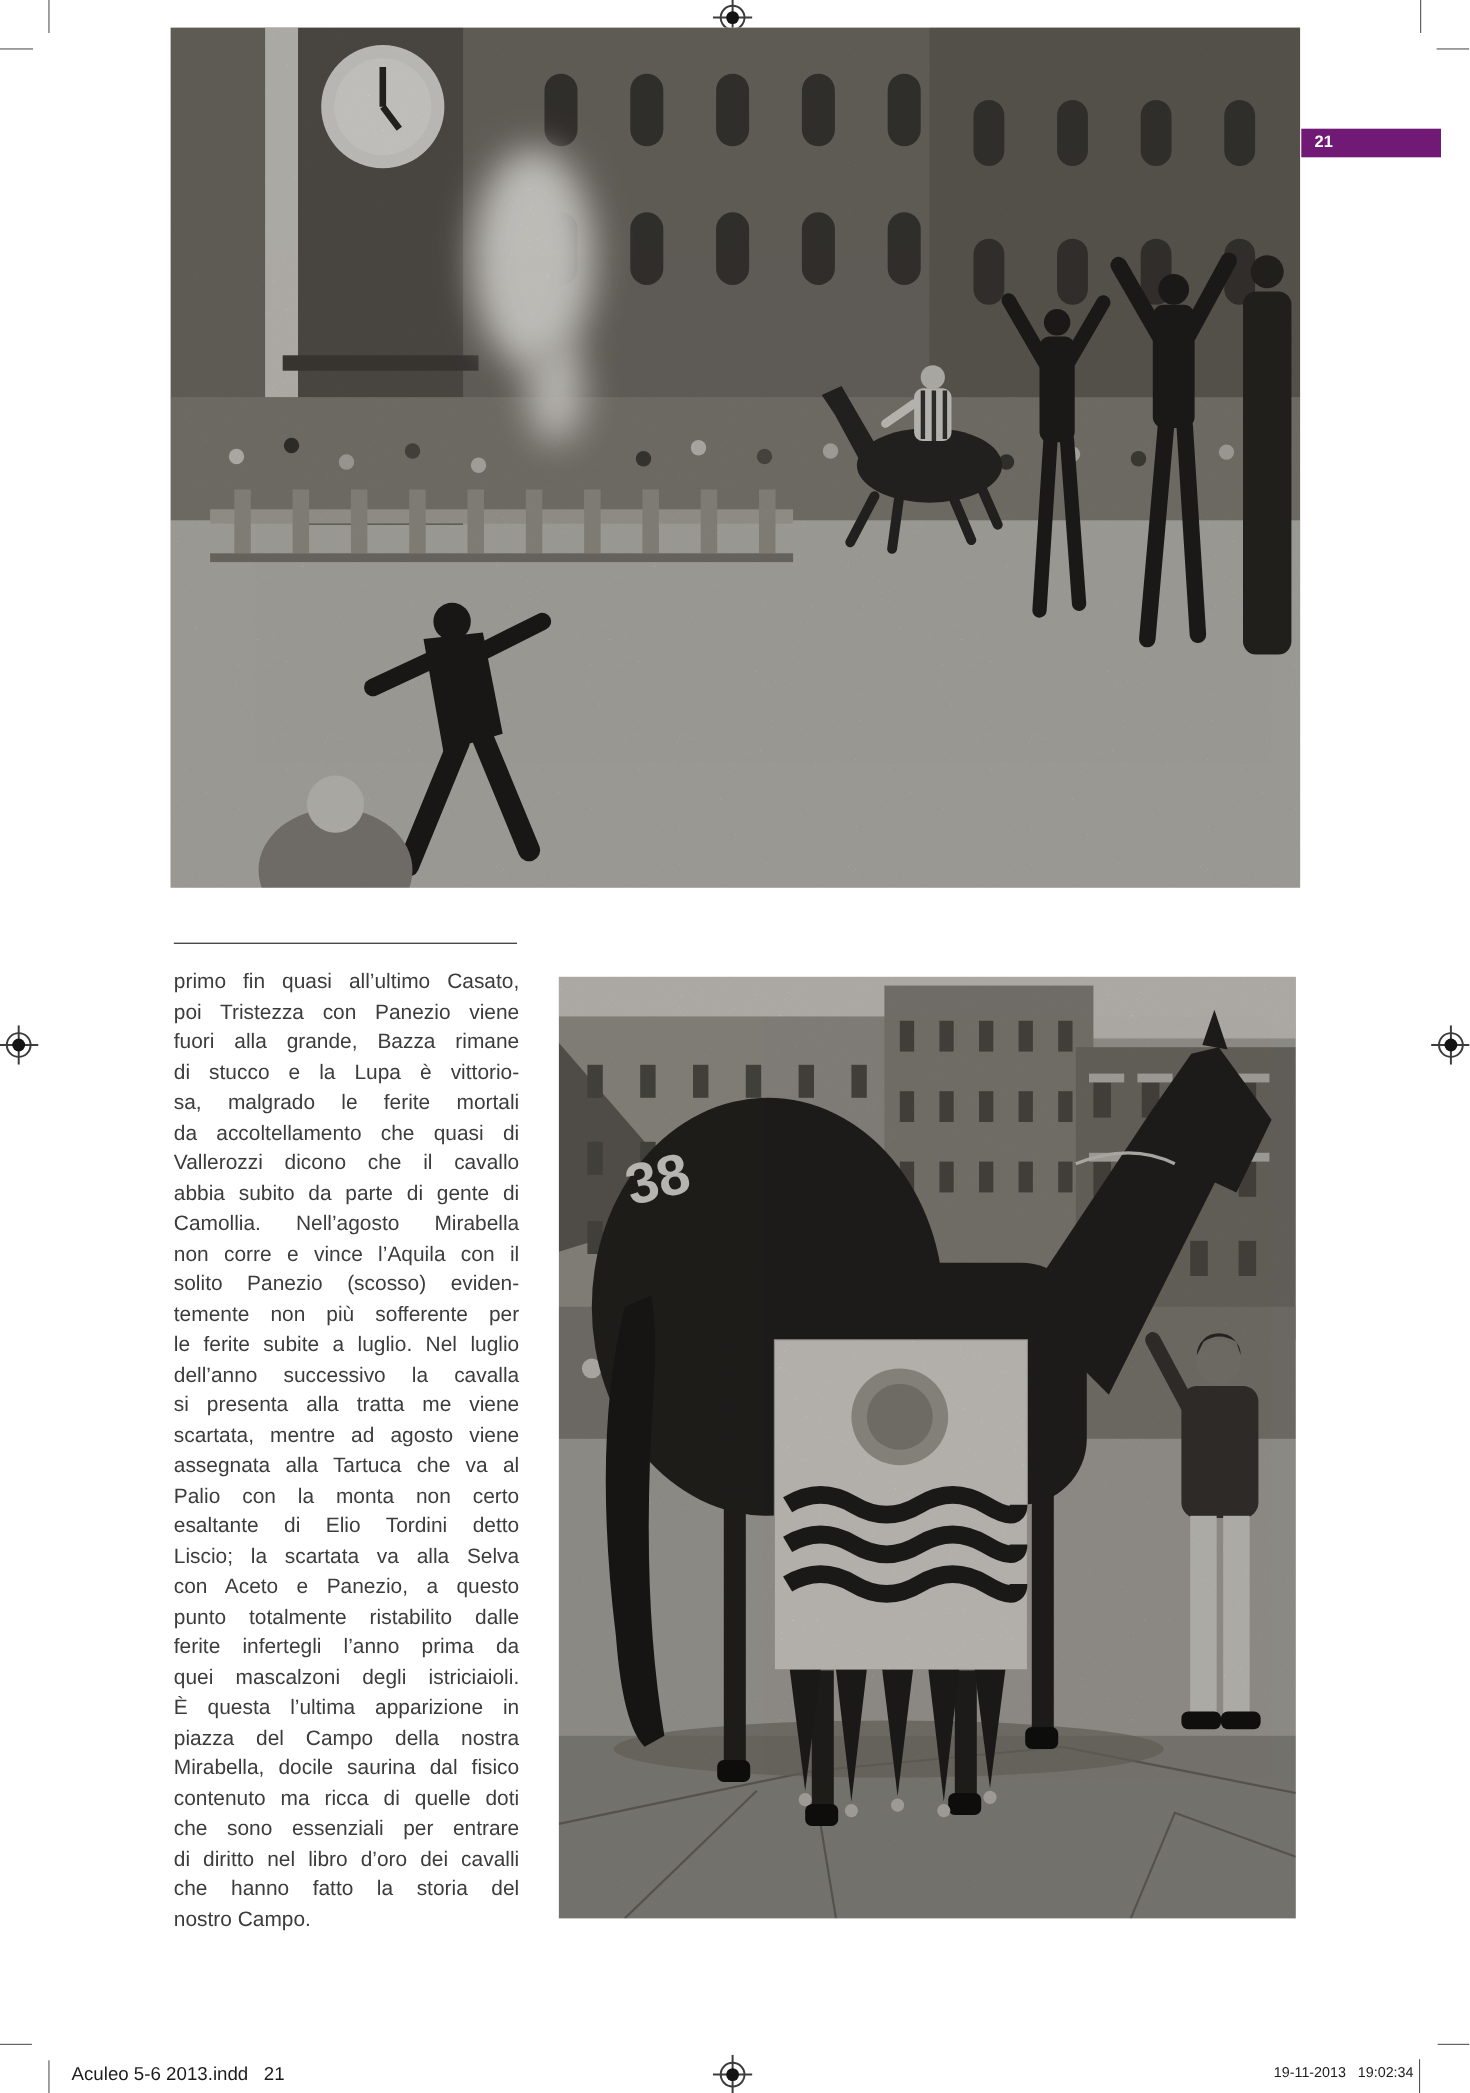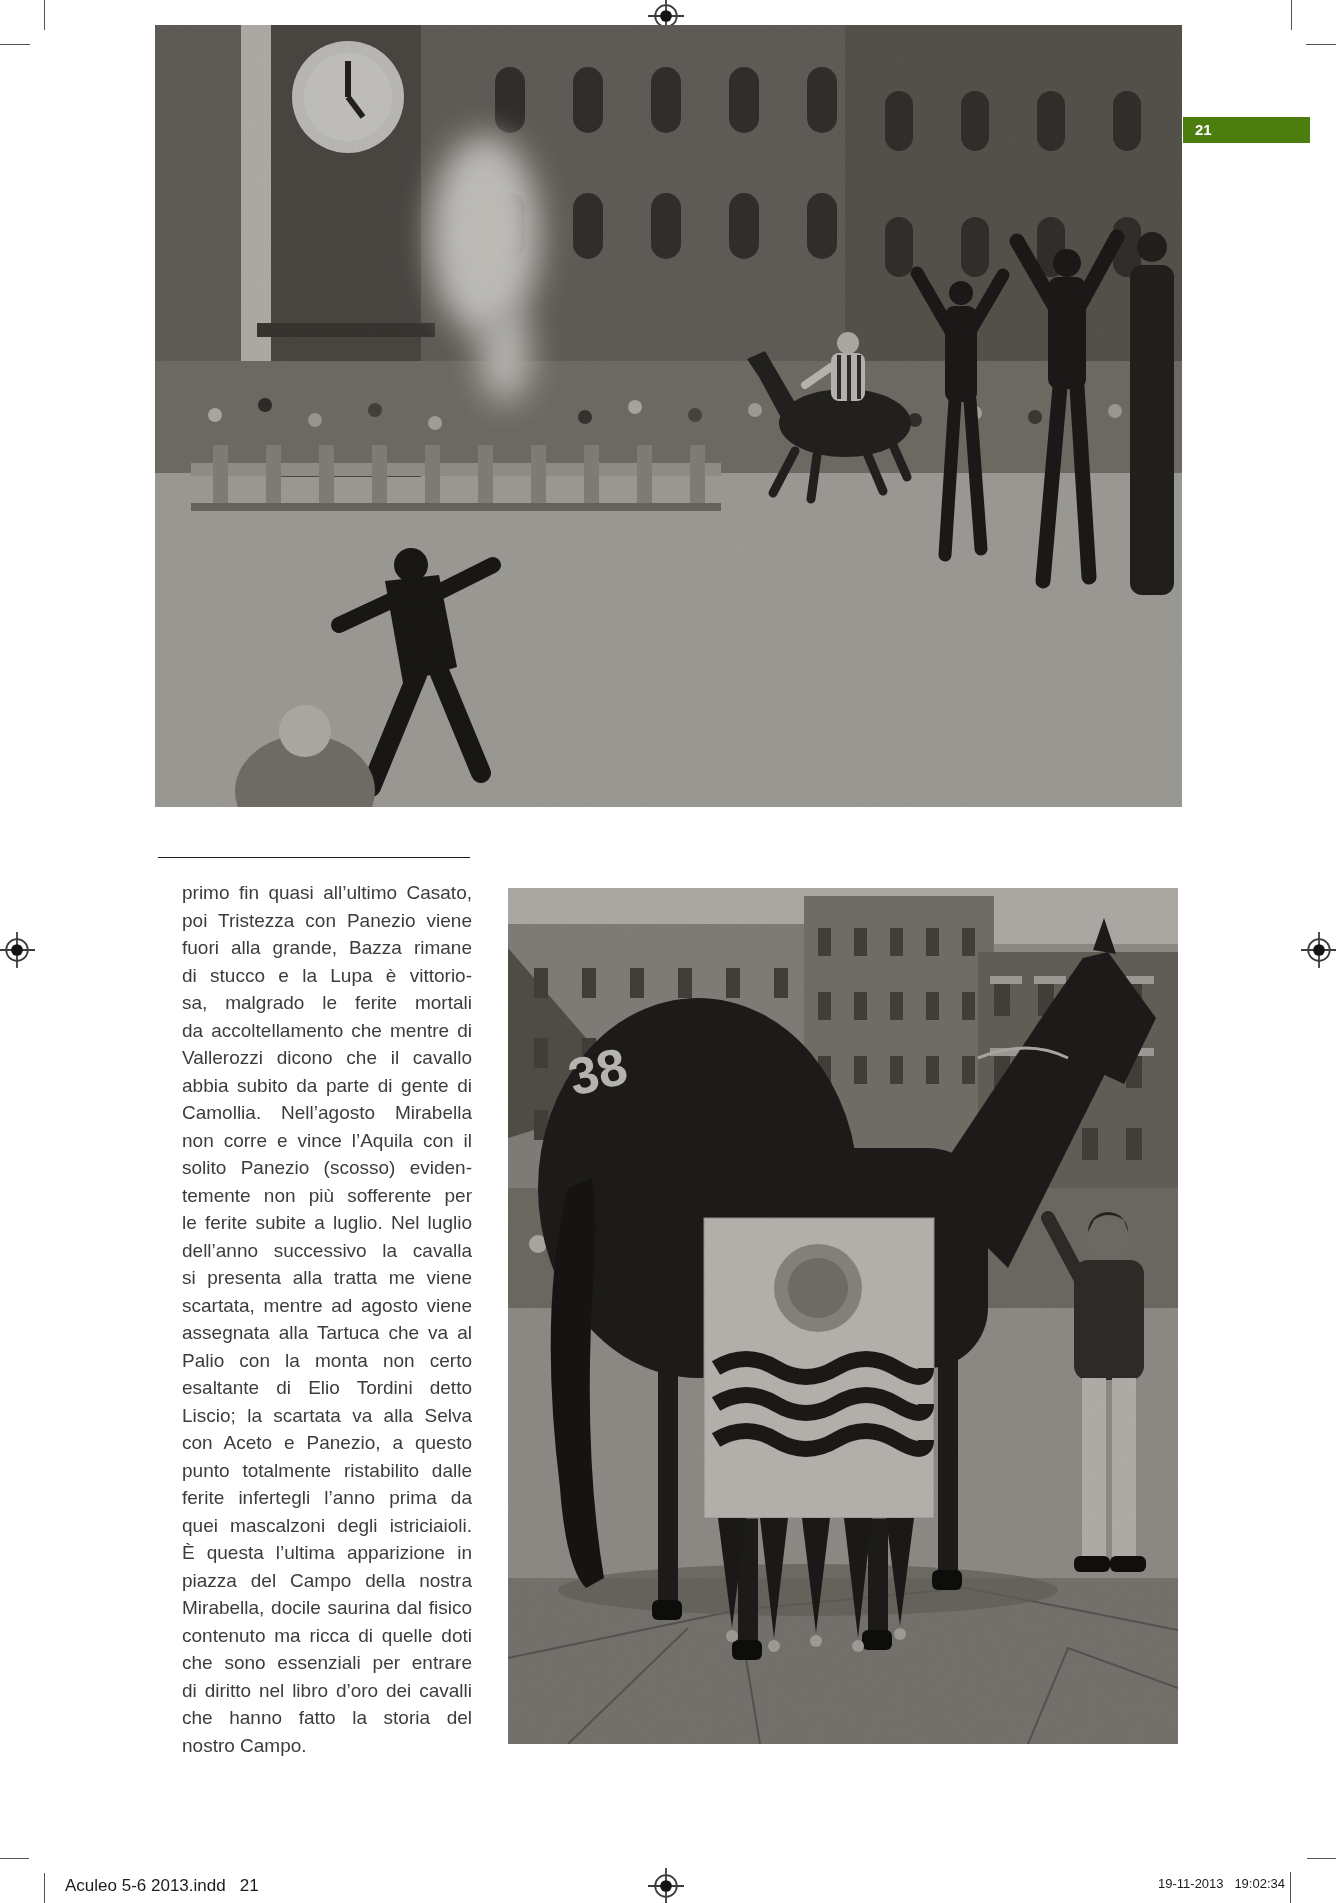--- a/index.html
+++ b/index.html
@@ -9,21 +9,21 @@
   .photo svg{display:block;width:100%;height:100%;}
   .photo-top{left:155px;top:25px;width:1027px;height:782px;}
   .photo-bottom{left:508px;top:888px;width:670px;height:856px;}
   .badge{position:absolute;left:1183px;top:117px;width:127px;height:26px;z-index:3;}
   .badge span{display:block;padding-left:12px;line-height:26px;font-size:15px;font-weight:bold;color:#ffffff;}
   .caption{position:absolute;left:158px;top:820px;width:940px;margin:0;
            font-size:15px;line-height:20px;color:#454543;}
   .caption-rule{position:absolute;left:158px;top:857px;width:312px;height:1px;background:#1c1c1c;}
   .article{position:absolute;left:158px;top:879px;width:314px;
            font-size:19px;line-height:27.5px;color:#3c3c3c;}
-  .article .line{height:27.5px;text-align:justify;text-align-last:justify;white-space:nowrap;margin-left:24px;}
+  .article .line{height:27.5px;text-align:justify;text-align-last:justify;white-space:nowrap;}
   .article .line.last{text-align-last:left;}
   .footer-left{position:absolute;left:65px;top:1876px;font-size:17px;color:#1c1c1c;white-space:pre;}
   .footer-right{position:absolute;right:51px;top:1876px;font-size:13px;color:#1c1c1c;white-space:pre;text-align:center;}
   .crop{position:absolute;background:#555555;}
   .crop.tl-v{left:44px;top:0;width:1px;height:30px;}
   .crop.tl-h{left:0;top:44px;width:30px;height:1px;}
   .crop.tr-v{left:1291px;top:0;width:1px;height:30px;}
   .crop.tr-h{left:1306px;top:44px;width:30px;height:1px;}
   .crop.bl-h{left:0;top:1858px;width:29px;height:1px;}
   .crop.bl-v{left:44px;top:1873px;width:1px;height:30px;}
@@ -67,21 +67,21 @@
       <circle cx="20" cy="20" r="12" fill="none" stroke="#3c3c3c" stroke-width="2"></circle>
       <circle cx="20" cy="20" r="6.5" fill="#141414"></circle>
   </svg>
   <svg class="regmark bottom" viewBox="0 0 40 40">
     <line x1="20" y1="0" x2="20" y2="40" stroke="#3c3c3c" stroke-width="2"></line>
       <line x1="0" y1="20" x2="40" y2="20" stroke="#3c3c3c" stroke-width="2"></line>
       <circle cx="20" cy="20" r="12" fill="none" stroke="#3c3c3c" stroke-width="2"></circle>
       <circle cx="20" cy="20" r="6.5" fill="#141414"></circle>
   </svg>
 
-  <div class="badge" style="background-color: #4d7c0f;">
+  <div class="badge" style="background-color: #701a75;">
     <span>21</span>
   </div>
 
   <div class="photo photo-top">
     <svg viewBox="0 0 1027 782" preserveAspectRatio="none">
       <defs>
         <filter id="blur1" x="-60%" y="-60%" width="220%" height="220%">
             <feGaussianBlur stdDeviation="16"></feGaussianBlur>
           </filter>
         <filter id="grain1">
@@ -198,21 +198,21 @@
   </div>
 
   <div class="caption-rule"></div>
 
   <div class="article">
     <div class="line">primo fin quasi all’ultimo Casato,</div>
     <div class="line">poi Tristezza con Panezio viene</div>
     <div class="line">fuori alla grande, Bazza rimane</div>
     <div class="line">di stucco e la Lupa è vittorio-</div>
     <div class="line">sa, malgrado le ferite mortali</div>
-    <div class="line">da accoltellamento che mentre di</div>
+    <div class="line">da accoltellamento che quasi di</div>
     <div class="line">Vallerozzi dicono che il cavallo</div>
     <div class="line">abbia subito da parte di gente di</div>
     <div class="line">Camollia. Nell’agosto Mirabella</div>
     <div class="line">non corre e vince l’Aquila con il</div>
     <div class="line">solito Panezio (scosso) eviden-</div>
     <div class="line">temente non più sofferente per</div>
     <div class="line">le ferite subite a luglio. Nel luglio</div>
     <div class="line">dell’anno successivo la cavalla</div>
     <div class="line">si presenta alla tratta me viene</div>
     <div class="line">scartata, mentre ad agosto viene</div>

